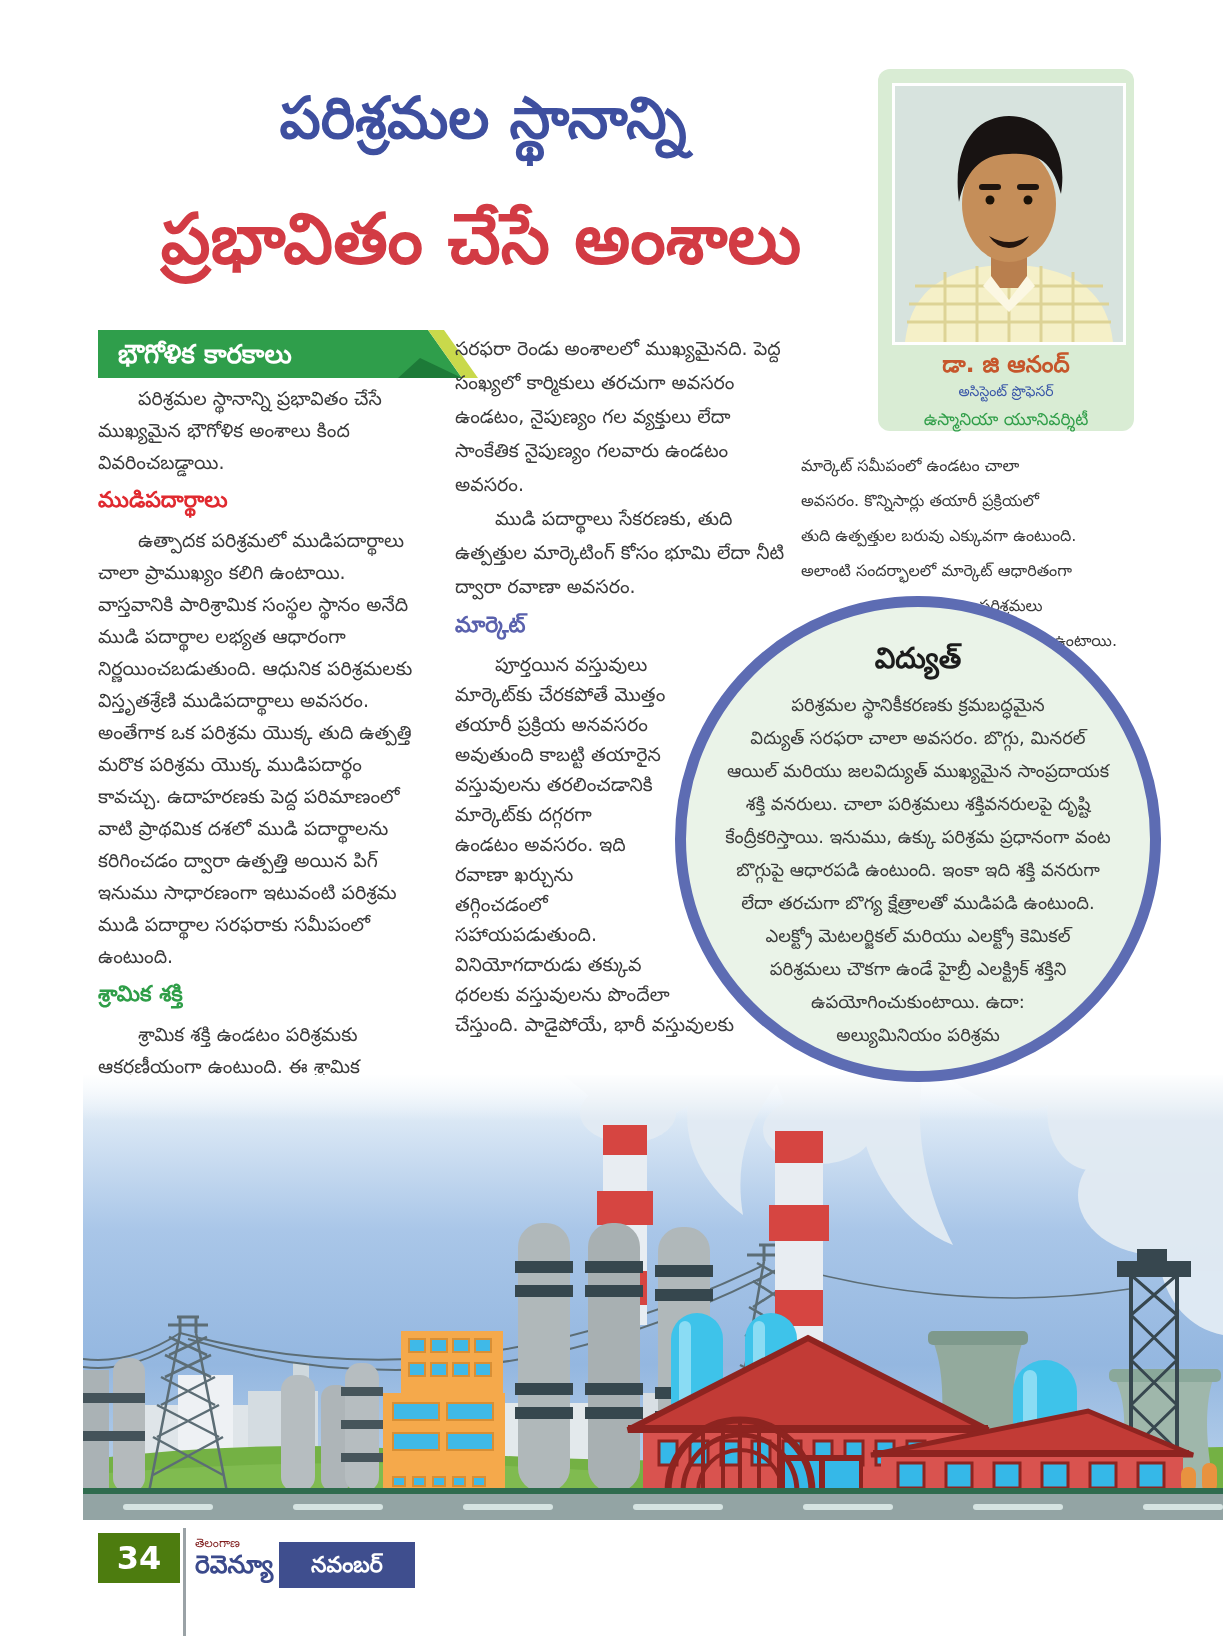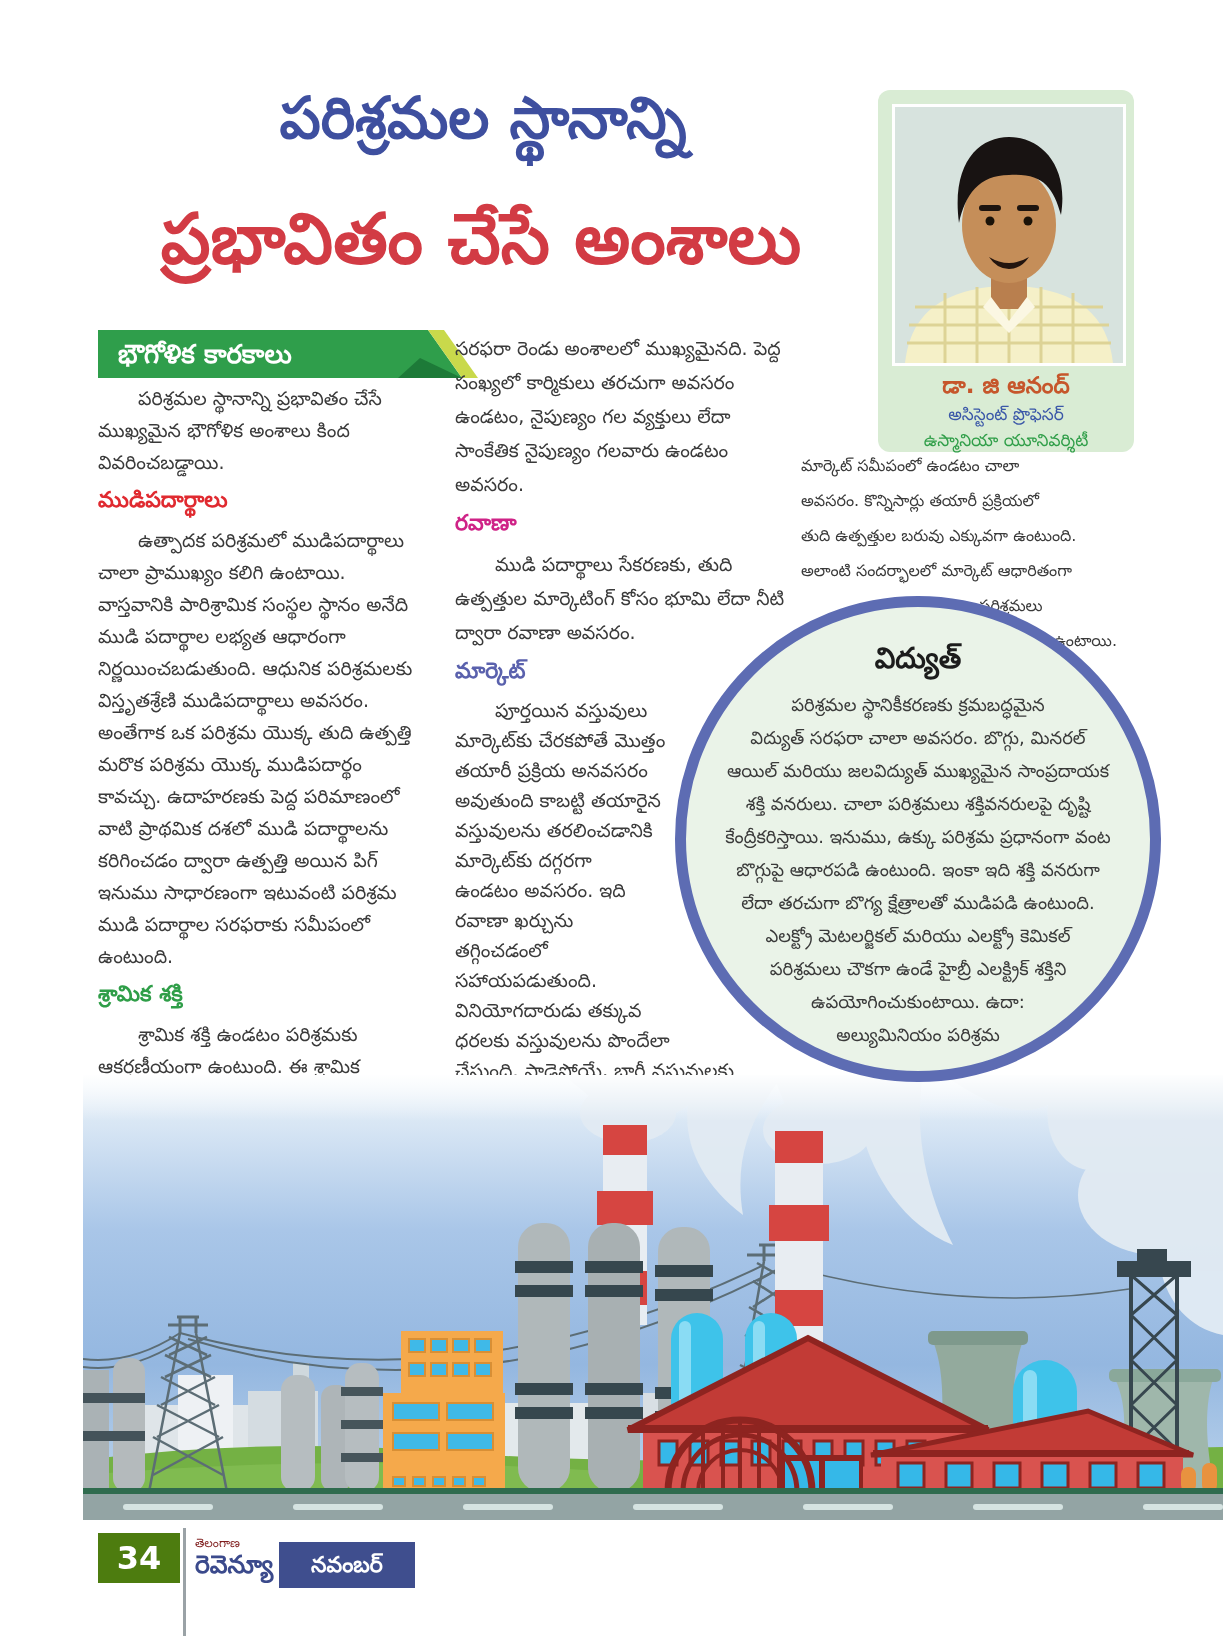--- a/index.html
+++ b/index.html
@@ -3,26 +3,26 @@
 <meta charset="utf-8">
 <style>
   html,body{margin:0;padding:0;background:#ffffff;}
   .page{position:relative;width:1230px;height:1636px;background:#ffffff;
         font-family:"DejaVu Sans",sans-serif;overflow:hidden;}
   .abs{position:absolute;margin-left:23px;}
   .para{white-space:pre-line;color:#3a3a3a;}
   .indent{text-indent:40px;}
   .title1{width:760px;left:80px;top:84px;text-align:center;font-size:58px;font-weight:800;color:#3e4f9f;}
   .title2{width:840px;left:38px;top:198px;text-align:center;font-size:70px;font-weight:800;color:#d23b44;}
-  .author-card{left:855px;top:90px;width:256px;height:362px;background:#d9ecd4;border-radius:12px;}
+  .author-card{left:855px;top:69px;width:256px;height:362px;background:#d9ecd4;border-radius:12px;}
   .author-photo{position:absolute;left:14px;top:14px;width:228px;height:256px;border:3px solid #ffffff;
                 background:#d7e3de;overflow:hidden;}
   .author-name{position:absolute;left:0;top:282px;width:100%;text-align:center;
                font-size:23px;font-weight:bold;color:#c6562b;}
-  .author-role{position:absolute;left:0;top:314px;width:100%;text-align:center;font-size:17px;color:#3a57a8;}
+  .author-role{position:absolute;left:0;top:314px;width:100%;text-align:center;font-size:14px;color:#3a57a8;}
   .author-org{position:absolute;left:0;top:340px;width:100%;text-align:center;font-size:17px;color:#2f9e48;}
   .banner-wrap{left:75px;top:328px;width:392px;height:52px;}
   .banner-text{position:absolute;left:20px;top:2px;width:300px;height:36px;line-height:48px;
                color:#ffffff;font-size:26px;font-weight:bold;}
   .leftcol{left:75px;top:382px;width:352px;font-size:19px;}
   .leftcol .para{line-height:32px;}
   .midcol{left:432px;top:331px;width:354px;font-size:19px;}
   .midcol .para{line-height:34px;}
   .midcol .tight{line-height:30px;}
   .rightcol{left:778px;top:448px;width:398px;font-size:16px;}
@@ -109,21 +109,20 @@
     <div class="para indent">శ్రామిక శక్తి ఉండటం పరిశ్రమకు
 ఆకర్షణీయంగా ఉంటుంది. ఈ శ్రామిక</div>
   </div>
 
   <div class="abs midcol">
     <div class="para">సరఫరా రెండు అంశాలలో ముఖ్యమైనది. పెద్ద
 సంఖ్యలో కార్మికులు తరచుగా అవసరం
 ఉండటం, నైపుణ్యం గల వ్యక్తులు లేదా
 సాంకేతిక నైపుణ్యం గలవారు ఉండటం
 అవసరం.</div>
-    <div class="colhead h-magenta">రవాణా</div>
     <div class="para indent">ముడి పదార్థాలు సేకరణకు, తుది
 ఉత్పత్తుల మార్కెటింగ్ కోసం భూమి లేదా నీటి
 ద్వారా రవాణా అవసరం.</div>
     <div class="colhead h-slate">మార్కెట్</div>
     <div class="para indent tight">పూర్తయిన వస్తువులు
 మార్కెట్‌కు చేరకపోతే మొత్తం
 తయారీ ప్రక్రియ అనవసరం
 అవుతుంది కాబట్టి తయారైన
 వస్తువులను తరలించడానికి
 మార్కెట్‌కు దగ్గరగా

